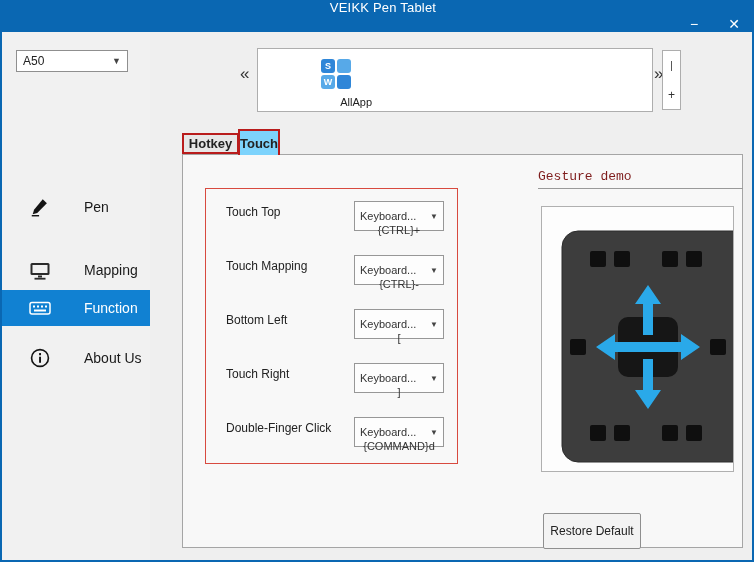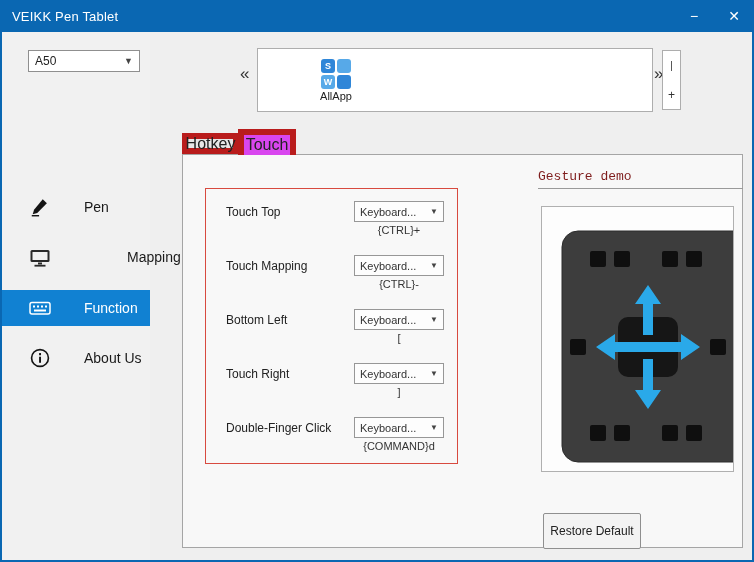--- a/index.html
+++ b/index.html
@@ -4,32 +4,32 @@
 <style>
   * { margin:0; padding:0; box-sizing:border-box; }
   html,body { background:#9a9a9a; font-family:"Liberation Sans", sans-serif; }
   .window {
     position:relative; width:754px; height:562px;
     background:#efefef; border:2px solid #0a67b2; overflow:hidden;
   }
   
   .titlebar {
     position:absolute; top:-2px; left:-2px; right:-2px; height:32px;
-    background:#0a67b2; display:flex; align-items:center; color:#fff;
+    background:#0a67b2; display:flex; align-items:center; color:#fff;flex-direction:column;
   }
   .titlebar .title { margin-left:12px; font-size:13px; letter-spacing:.2px; }
   .win-controls { margin-left:auto; display:flex; height:100%; }
   .win-btn {
     width:40px; height:100%; display:flex; align-items:center; justify-content:center;
     color:#fff; font-size:14px; cursor:default;
   }
   
   .sidebar { position:absolute; top:30px; left:0; width:148px; bottom:0; background:#f1f1f1; }
   .model-select {
-    position:absolute; left:26px; top:18px; width:112px; height:22px;
+    position:absolute; left:14px; top:18px; width:112px; height:22px;
     background:#fff; border:1px solid #8f8f8f; display:flex; align-items:center;
     font-size:12px; color:#222; padding:0 6px;
   }
   .model-select .chev { margin-left:auto; font-size:9px; color:#444; }
   .menu-item {
     position:absolute; left:0; width:148px; height:36px;
     display:flex; align-items:center; color:#1a1a1a; cursor:default;
   }
   .menu-item .ico { width:24px; height:24px; margin-left:26px; display:flex; align-items:center; justify-content:center; }
   .menu-item .lab { margin-left:32px; font-size:14px; }
@@ -40,47 +40,47 @@
     position:absolute; left:255px; top:46px; width:396px; height:64px;
     background:#fff; border:1px solid #adadad;
   }
   .app-tile { position:absolute; left:42px; top:6px; width:72px; text-align:center; cursor:default; }
   .app-icon { display:inline-grid; grid-template-columns:14px 14px; grid-gap:2px; }
   .app-icon .sq {
     width:14px; height:14px; border-radius:3px; background:#2f86d8;
     color:#fff; font-size:9px; font-weight:bold; display:flex; align-items:center; justify-content:center;
   }
   .app-icon .sq.alt { background:#57a9e8; }
-  .app-tile .app-name { font-size:11px; color:#222; margin-top:1px; }
+  .app-tile .app-name { font-size:11px; color:#222; margin-top:7px;text-align:right; }
   .add-group {
     position:absolute; left:660px; top:48px; width:19px; height:60px;
     background:#fff; border:1px solid #adadad; display:flex; flex-direction:column;
   }
   .add-group .cell { flex:1; display:flex; align-items:center; justify-content:center; font-size:12px; color:#333; cursor:default; }
   .add-group .cell:first-child { font-size:10px; }
   
   .tab {
     position:absolute; display:flex; align-items:center; justify-content:center;
-    font-size:16px; color:#222; border:6px solid #b91c1c; cursor:default;
+    font-size:13px; color:#222; border:2px solid #b91c1c; cursor:default;font-weight:bold;
   }
   .tab.inactive { left:180px; top:131px; width:57px; height:21px; background:#e7e7e7; }
-  .tab.active   { left:236px; top:127px; width:58px; height:26px; background:#d946ef; border-bottom:none; z-index:3; }
+  .tab.active   { left:236px; top:127px; width:42px; height:26px; background:#7dd3fc; border-bottom:none; z-index:3; }
   .panel {
     position:absolute; left:180px; top:152px; width:561px; height:394px;
     background:#f8f8f8; border:1px solid #a5a5a5; z-index:1;
   }
   
   .red-box {
     position:absolute; left:22px; top:33px; width:253px; height:276px;
     border:1px solid #d84a3f; padding-top:4px;padding-left:12px;
   }
   .trow { position:relative; height:54px; }
   .trow .lbl { position:absolute; left:8px; top:12px; font-size:12px; color:#222; white-space:nowrap; }
   .trow .dd {
-    position:absolute; left:136px; top:8px; width:90px; height:21px;
+    position:absolute; left:136px; top:8px; width:90px; height:30px;
     border:1px solid #979797; background:#fdfdfd; font-size:11px; color:#333;
     display:flex; align-items:center; padding:0 5px; cursor:default;
   }
   .trow .dd .ddtext { overflow:hidden; white-space:nowrap; }
   .trow .dd .chev { margin-left:auto; font-size:8px; color:#444; }
   .trow .val { position:absolute; left:136px; top:31px; width:90px; text-align:center; font-size:11px; color:#333; }
   
   .gd-title { position:absolute; left:355px; top:14px; font-size:13px; color:#7f1d1d;font-family:Liberation Mono, monospace; }
   .gd-line  { position:absolute; left:355px; top:33px; width:205px; border-top:1px solid #9a9a9a; }
   .gd-box   {
@@ -116,21 +116,21 @@
     <div class="menu-item" style="top:157px;">
       <span class="ico">
         <svg width="22" height="22" viewBox="0 0 24 24">
           <path d="M15 3.5l4.5 4.5L9 18.5 4 20l1.5-5z" fill="#141414"></path>
           <path d="M3 21.5h8" stroke="#141414" stroke-width="1.6"></path>
         </svg>
       </span>
       <span class="lab">Pen</span>
     </div>
 
-    <div class="menu-item" style="top:207px;gap:43px;">
+    <div class="menu-item" style="top:220px;">
       <span class="ico">
         <svg width="24" height="24" viewBox="0 0 24 24">
           <rect x="2.5" y="5" width="19" height="12" rx="1.5" fill="#2a2a2a"></rect>
           <rect x="4.5" y="7" width="15" height="8" fill="#f1f1f1"></rect>
           <rect x="10" y="17.5" width="4" height="2" fill="#2a2a2a"></rect>
           <rect x="6.5" y="19.8" width="11" height="1.8" fill="#2a2a2a"></rect>
         </svg>
       </span>
       <span class="lab">Mapping</span>
     </div>

